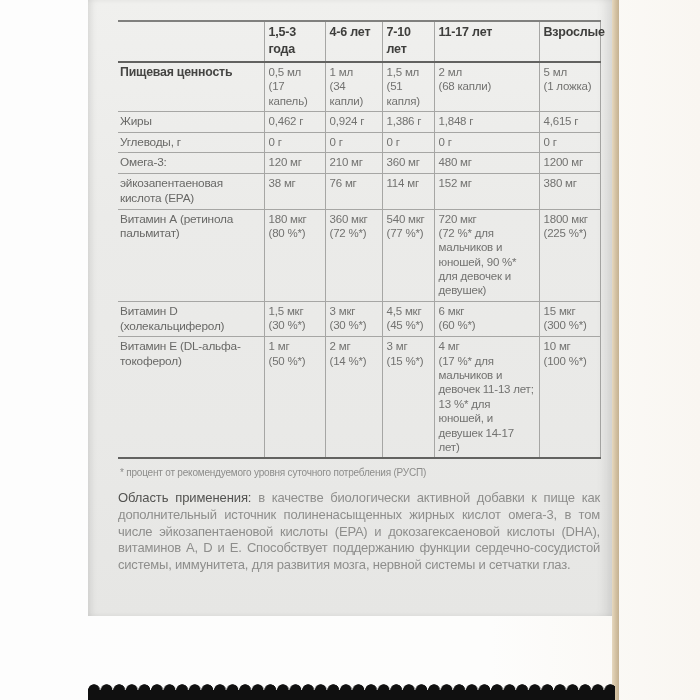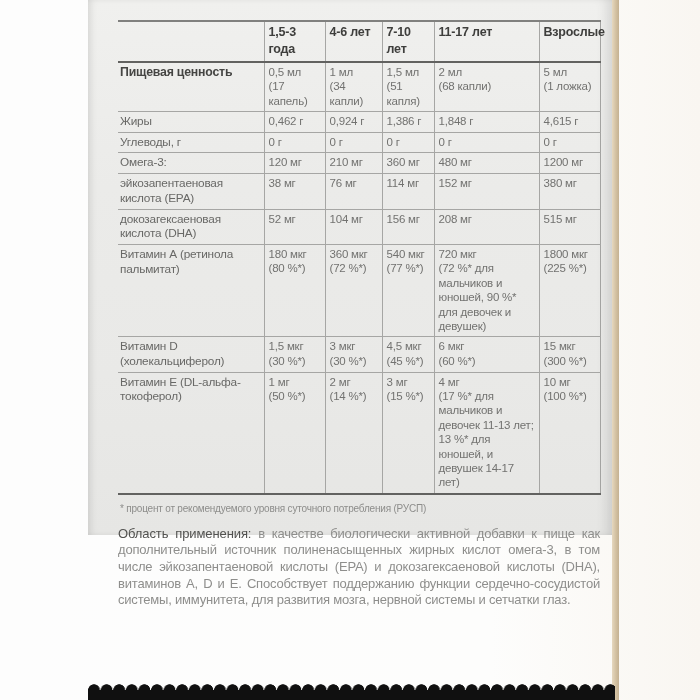--- a/index.html
+++ b/index.html
@@ -7,21 +7,21 @@
     width:700px;height:700px;overflow:hidden;
     font-family:"Liberation Sans","DejaVu Sans",sans-serif;
     background:#fdfdfc;
   }
   .scene{
     position:relative;width:700px;height:700px;
     background:linear-gradient(90deg,#fdfdfd 0%,#fdfdfc 70%,#f9f6f1 100%);
   }
   
   .package{
-    position:absolute;left:88px;top:0;width:524px;height:535px;
+    position:absolute;left:88px;top:0;width:524px;height:616px;
     background:linear-gradient(180deg,#f0f0ee 0%,#ebebe9 35%,#e9e9e7 70%,#e6e6e4 100%);
     box-shadow:inset 5px 0 8px -4px rgba(0,0,0,.15), inset -12px 0 14px -9px rgba(0,0,0,.14);
   }
   .package-edge{
     position:absolute;left:612px;top:0;width:7px;height:700px;
     background:linear-gradient(90deg,#e6d8bf 0%,#d3c1a2 55%,#c4b192 100%);
   }
   .content{position:absolute;left:30px;top:20px;width:482px;letter-spacing:-0.2px;}
 
   
@@ -117,28 +117,20 @@
             </tr>
             <tr>
               <td class="rowlabel">эйкозапентаеновая кислота (EPA)</td>
               <td>38 мг</td>
               <td>76 мг</td>
               <td>114 мг</td>
               <td>152 мг</td>
               <td>380 мг</td>
             </tr>
             <tr>
-              <td class="rowlabel">докозагексаеновая кислота (DHA)</td>
-              <td>52 мг</td>
-              <td>104 мг</td>
-              <td>156 мг</td>
-              <td>208 мг</td>
-              <td>515 мг</td>
-            </tr>
-            <tr>
               <td class="rowlabel">Витамин А (ретинола пальмитат)</td>
               <td>180 мкг
 (80 %*)</td>
               <td>360 мкг
 (72 %*)</td>
               <td>540 мкг
 (77 %*)</td>
               <td>720 мкг
 (72 %* для мальчиков и юношей, 90 %* для девочек и девушек)</td>
               <td>1800 мкг

